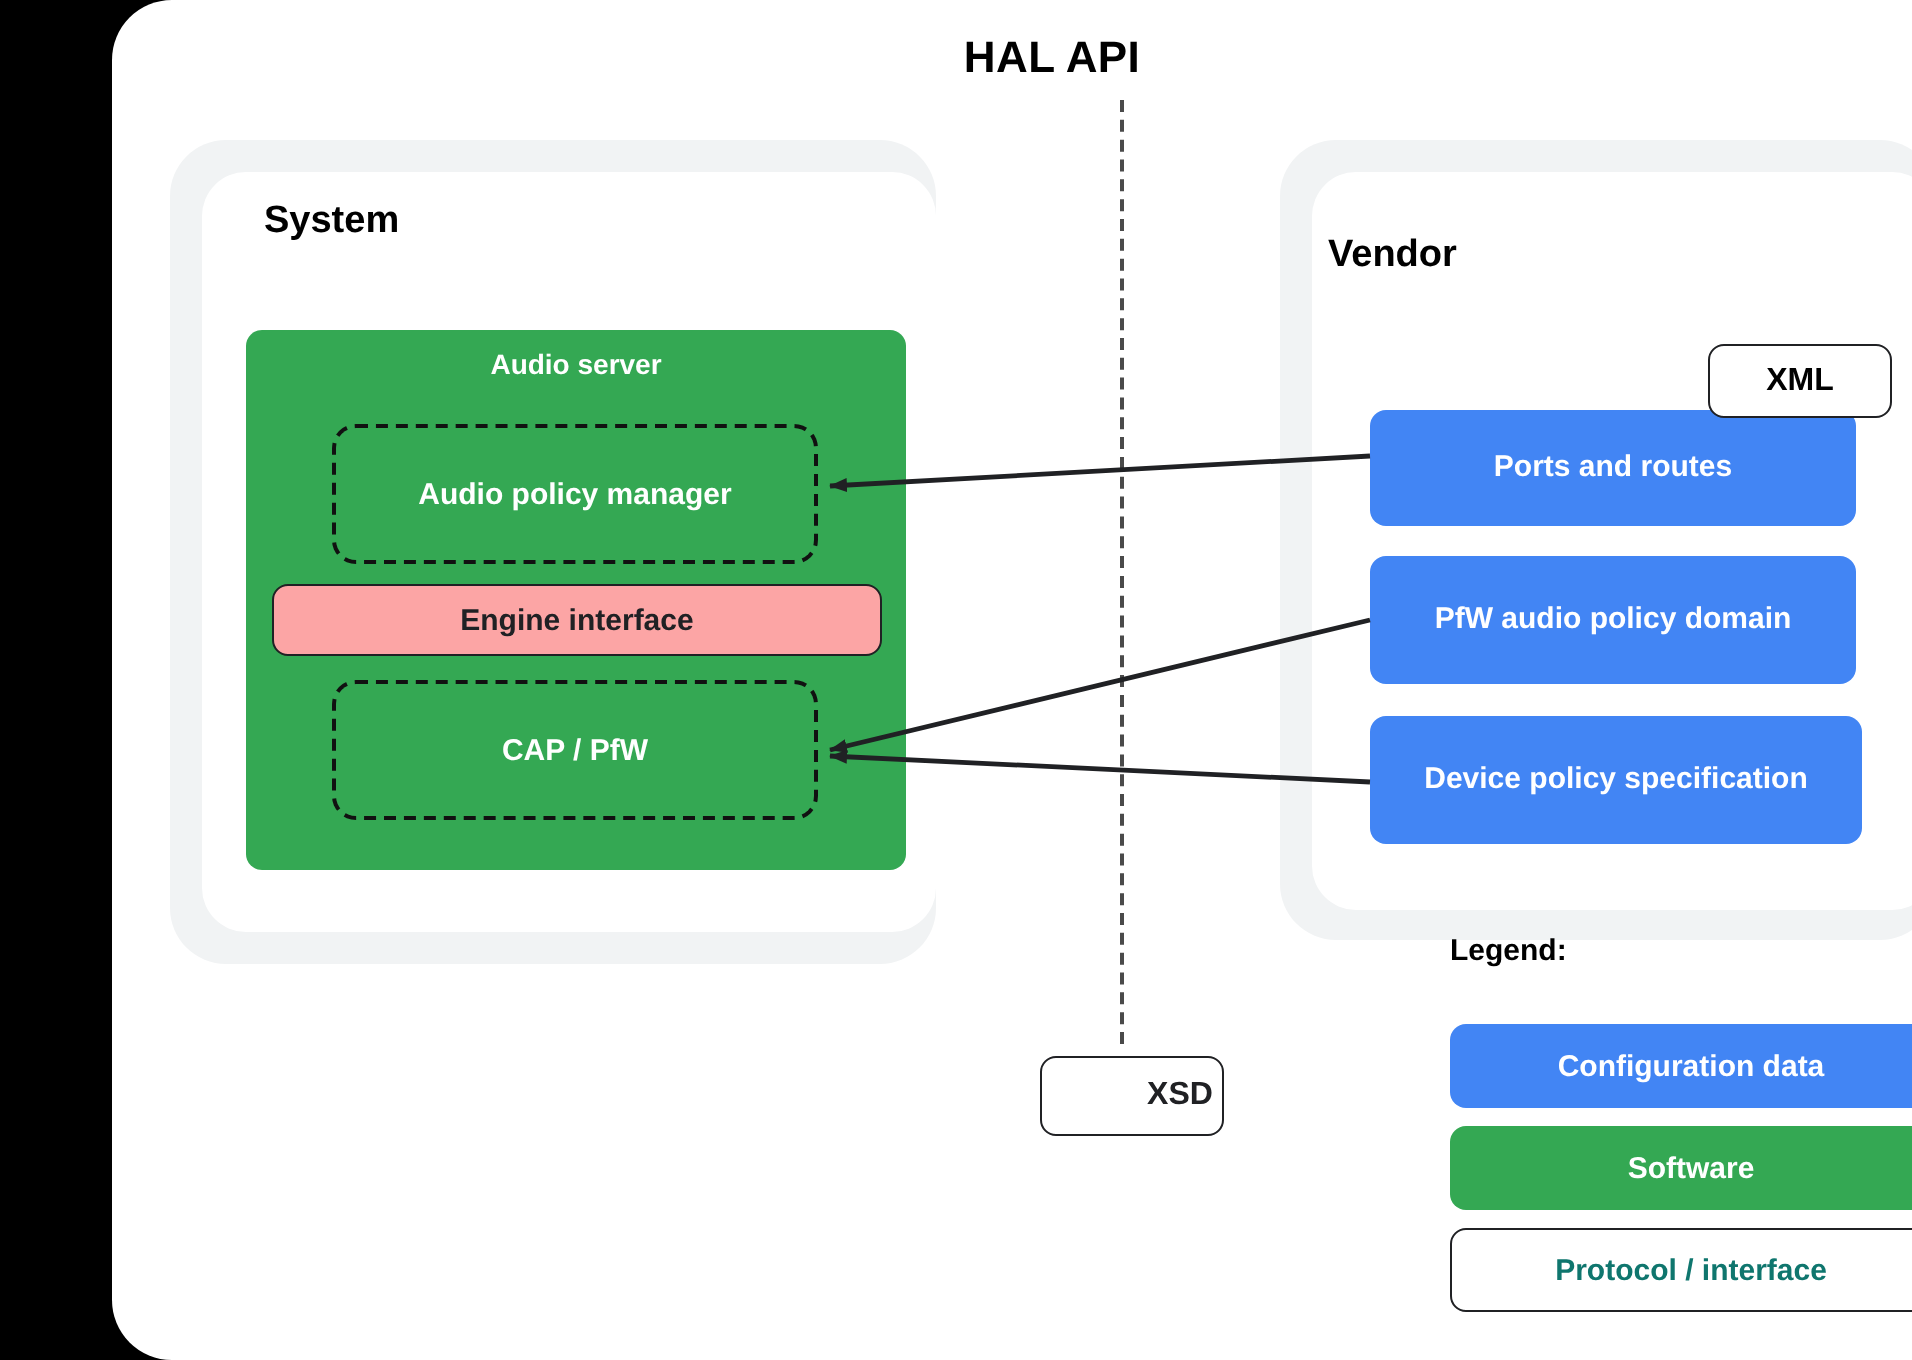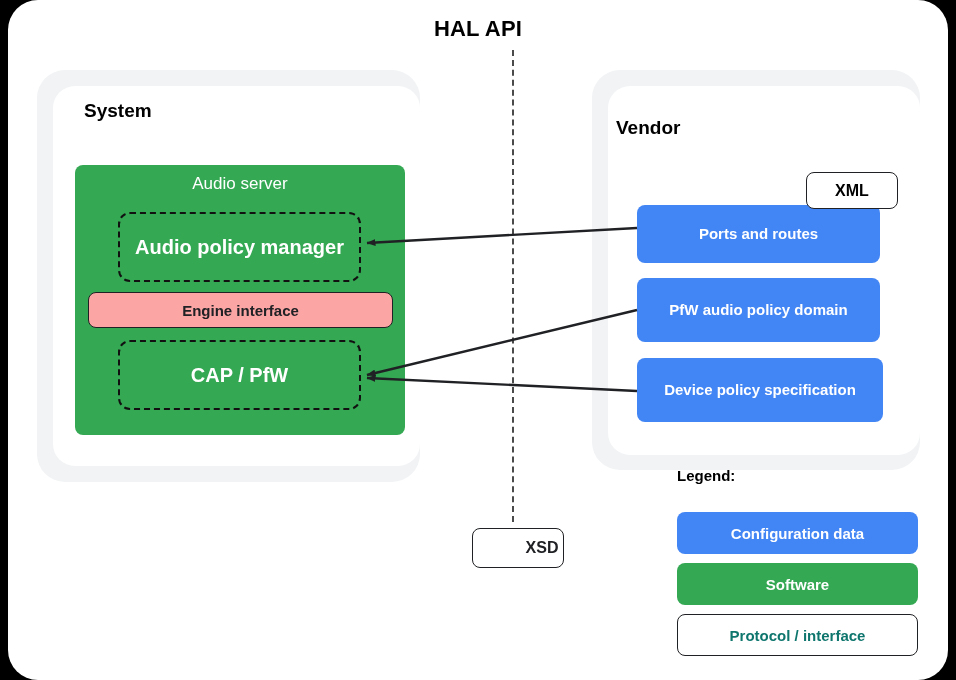--- a/index.html
+++ b/index.html
@@ -13,20 +13,21 @@
     height: 680px;
     overflow: hidden;
     font-family: "Liberation Sans", sans-serif;
   }
 
   
   #diagram-root {
     position: relative;
     width: 800px;
     height: 680px;
+    margin-left: 48px;
   }
 
   .card {
     position: absolute;
     left: 8px;
     top: 0px;
     width: 940px;
     height: 680px;
     background: #ffffff;
     border-radius: 30px;
@@ -82,33 +83,33 @@
 
   
   #audio-server-box {
     left: 75px; top: 165px; width: 330px; height: 270px;
     background: #34a853;
     border-radius: 8px;
   }
   #audio-server-title {
     left: 75px; top: 174px; width: 330px;
     text-align: center;
-    font-size: 17px;
-    font-weight: normal;
+    font-size: 14px;
+    font-weight: bold;
     color: #ffffff;
   }
 
   .dashed-box {
     border: 2px dashed #111111;
     border-radius: 12px;
     display: flex;
     align-items: center;
     justify-content: center;
     color: #ffffff;
-    font-size: 20px;
+    font-size: 15px;
     font-weight: bold;
     text-align: center;
   }
   #audio-policy-manager { left: 118px; top: 212px; width: 243px; height: 70px; }
   #cap-pfw              { left: 118px; top: 340px; width: 243px; height: 70px; }
 
   #engine-interface {
     left: 88px; top: 292px; width: 305px; height: 36px;
     background: #fca5a5;
     border: 1.5px solid #202124;

